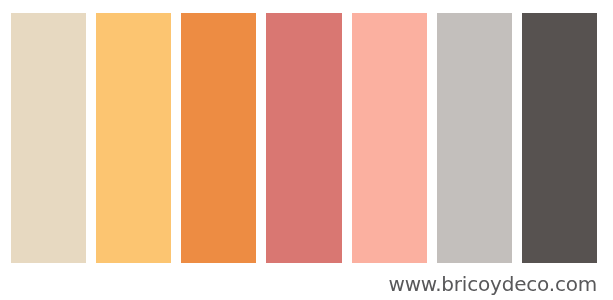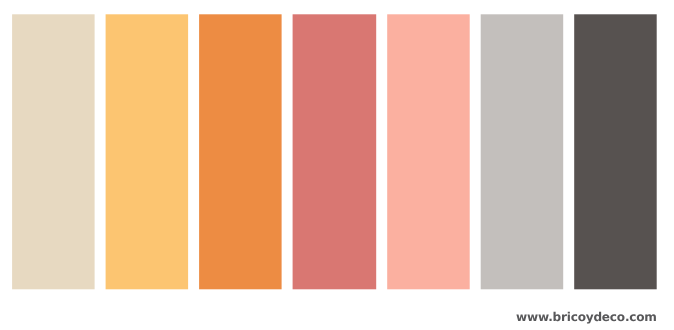--- a/index.html
+++ b/index.html
@@ -36,22 +36,22 @@
     margin-right: 10px;
   }
   .swatch:last-child {
     margin-right: 0;
   }
   .watermark {
     position: absolute;
     right: 16px;
     bottom: 6px;
     font-family: "DejaVu Sans", sans-serif;
-    font-size: 11px;
-    font-weight: 700;
+    font-size: 20px;
+    font-weight: 400;
     letter-spacing: -0.2px;
     color: #58585a;
     white-space: nowrap;
     line-height: 1;
   }
 </style>
 </head>
 <body>
 
 <div class="page" style="background: rgb(255, 255, 255);">

